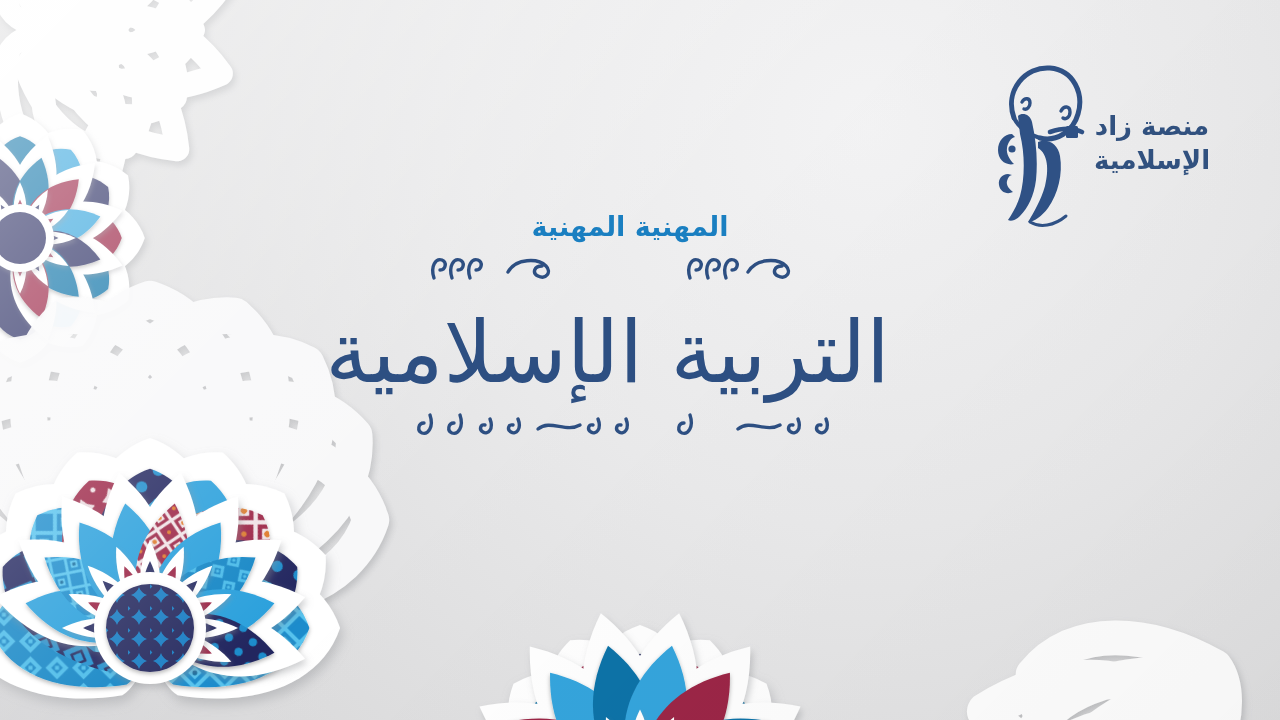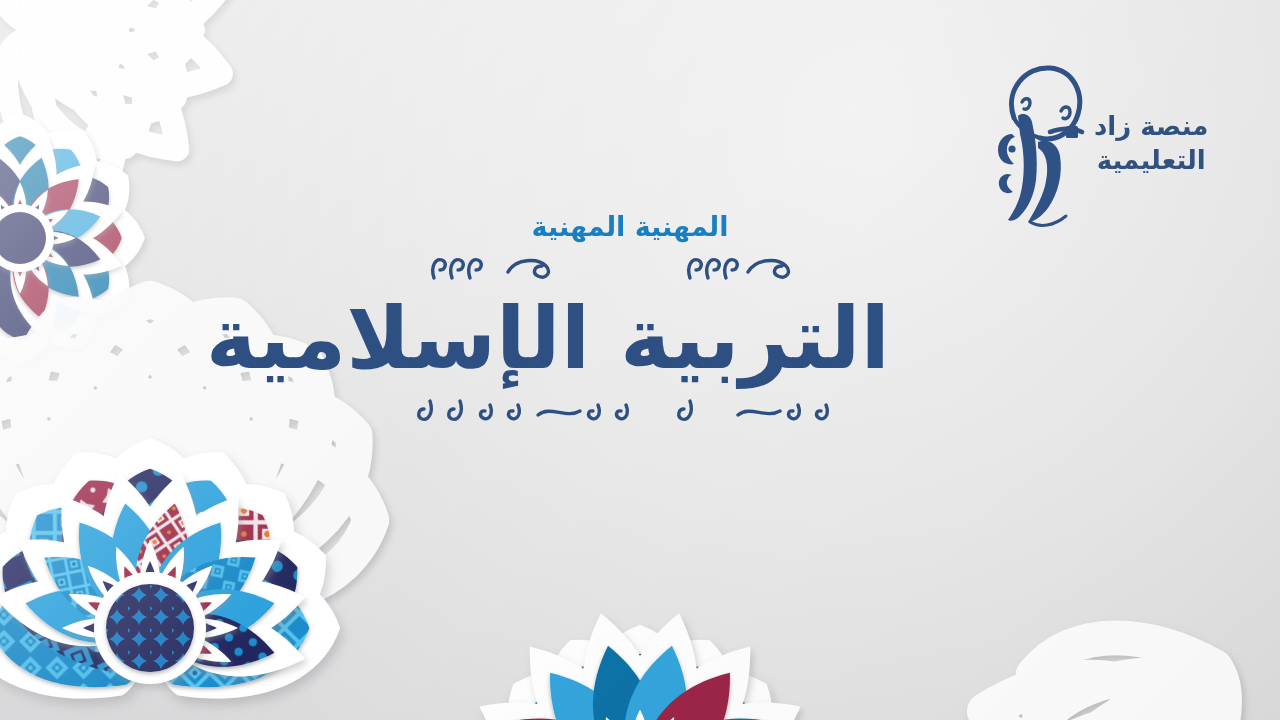--- a/index.html
+++ b/index.html
@@ -38,22 +38,23 @@
     text-align:center;
   }
   .subtitle{
     font-size:27px;
     font-weight:bold;
     letter-spacing:0px;
     line-height:1.1;
     direction:rtl;
   }
   .main-title{
+    margin-top:14px;
     font-size:86px;
-    font-weight:bold;
+    font-weight:normal;
     line-height:1.22;
     direction:rtl;
     white-space:nowrap;
     letter-spacing:2px;
   }
   .flourish-row{
     position:relative;
     width:480px;
     height:30px;
     margin:0 auto;
@@ -484,21 +485,21 @@
 
     </svg>
   </div>
 
   <div class="text-layer">
 
     <div class="logo">
 
       <div class="logo-text" style="color:#31517f;">
         <div>منصة زاد</div>
-        <div>التعليمية</div>
+        <div>الإسلامية</div>
       </div>
 
       <svg class="logo-mark" width="110" height="175" viewBox="0 0 110 175">
         <g fill="none" stroke="#2f5185" stroke-linecap="round" stroke-linejoin="round">
 
           <path d="M36 62 C26 34 48 10 72 12 C96 14 106 38 100 58 C95 76 78 86 62 82" stroke-width="5"></path>
           <path d="M62 82 C48 78 40 70 36 62" stroke-width="4"></path>
 
           <path d="M44 46 C47 41 52 42 52 47 C52 51 49 54 46 53" stroke-width="3.4"></path>
 

